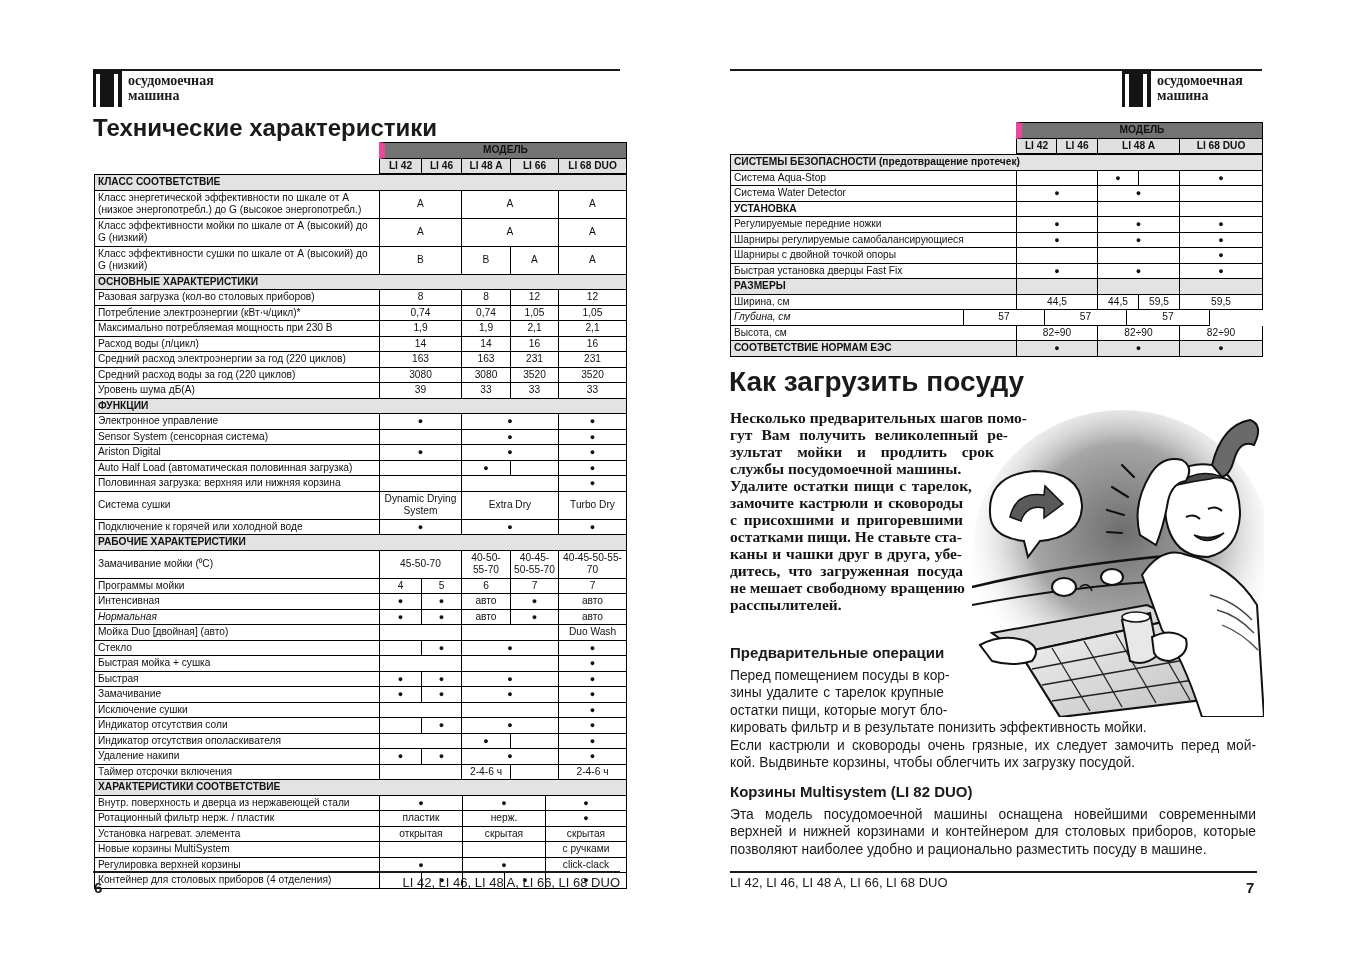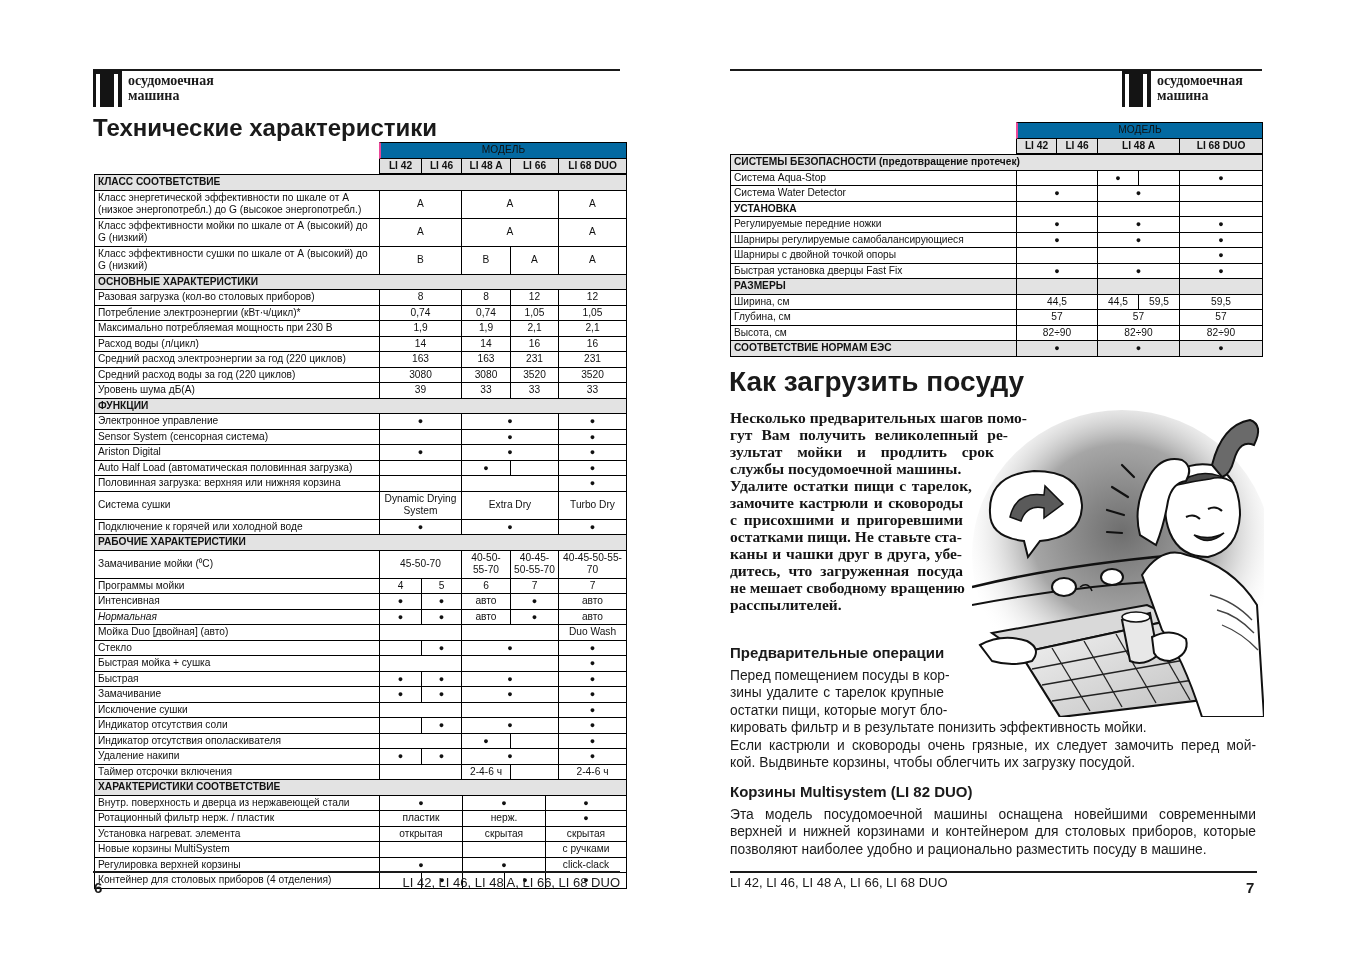--- a/index.html
+++ b/index.html
@@ -37,21 +37,21 @@
     border-right:1px solid #000; border-bottom:1px solid #000;
     padding:1px 1px; text-align:center; white-space:pre;
     display:flex; align-items:center; justify-content:center; overflow:hidden;
   }
   .tcell.dot { font-size:9px; }
   .tsec {
     border-left:1px solid #000; border-right:1px solid #000; border-bottom:1px solid #000;
     background:#e3e3e3; font-weight:bold; padding:1px 3px; white-space:pre;
     display:flex; align-items:center;
   }
-  .thdr { font-weight:normal; background:#0369a1; border-top:1px solid #000; border-left:2px solid #ec4899; }
+  .thdr { font-weight:bold; background:#737373; border-top:1px solid #000; border-left:6px solid #ec4899; }
   .tmodel { font-weight:bold; background:#e0e0e0; }
   .tmodel.firstc { border-left:1px solid #000; }
   .trow.first > .tlabel, .trow.first > .tcell, .trow.first > .tsec { border-top:1px solid #000; }
   .trow.grey > div { background:#e3e3e3; }
   .trow.bold > .tlabel { font-weight:bold; }
 
   
   .h-big { position:absolute; font-weight:bold; font-size:28px; line-height:32px; color:#1a1a1a; white-space:nowrap; }
   .serif-para { position:absolute; font-family:"Liberation Serif", serif; font-weight:bold; font-size:15.5px; line-height:17px; color:#151515; }
   .serif-para div, .sans-para div { white-space:nowrap; }
@@ -448,21 +448,21 @@
         <div class="tcell" style="width: 83px;"></div>
       </div>
       <div class="trow">
         <div class="tlabel" style="width: 287px;">Ширина, см</div>
         <div class="tcell" style="width: 81px;">44,5</div>
         <div class="tcell" style="width: 41px;">44,5</div>
         <div class="tcell" style="width: 41px;">59,5</div>
         <div class="tcell" style="width: 83px;">59,5</div>
       </div>
       <div class="trow">
-        <div class="tlabel" style="width: 287px;">Глубина, см</div>
+        <div class="tlabel" style="width: 234px; font-style: italic;">Глубина, см</div>
         <div class="tcell" style="width: 81px;">57</div>
         <div class="tcell" style="width: 82px;">57</div>
         <div class="tcell" style="width: 83px;">57</div>
       </div>
       <div class="trow">
         <div class="tlabel" style="width: 287px;">Высота, см</div>
         <div class="tcell" style="width: 81px;">82÷90</div>
         <div class="tcell" style="width: 82px;">82÷90</div>
         <div class="tcell" style="width: 83px;">82÷90</div>
       </div>

